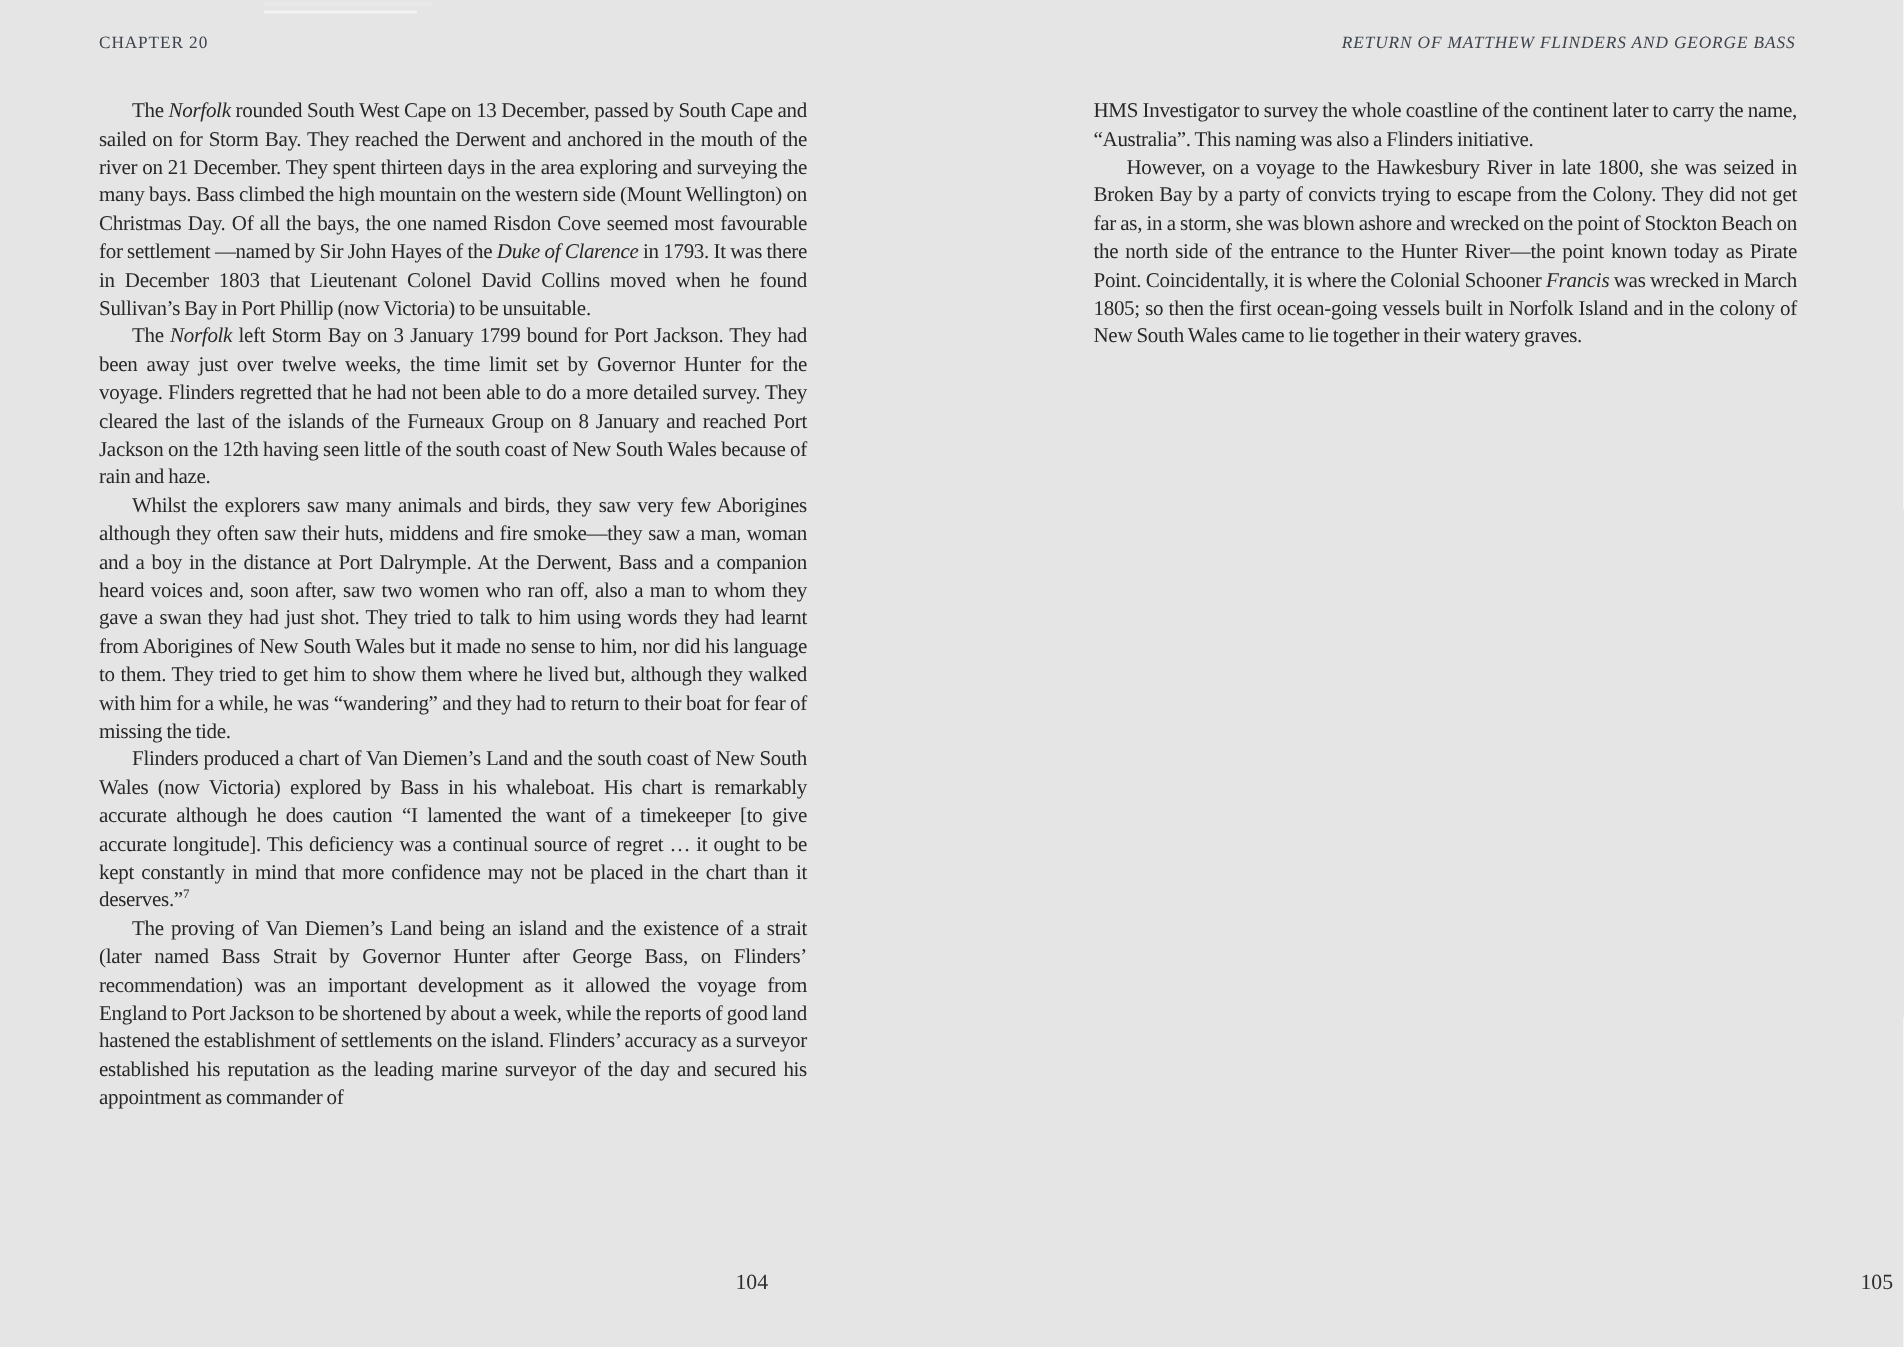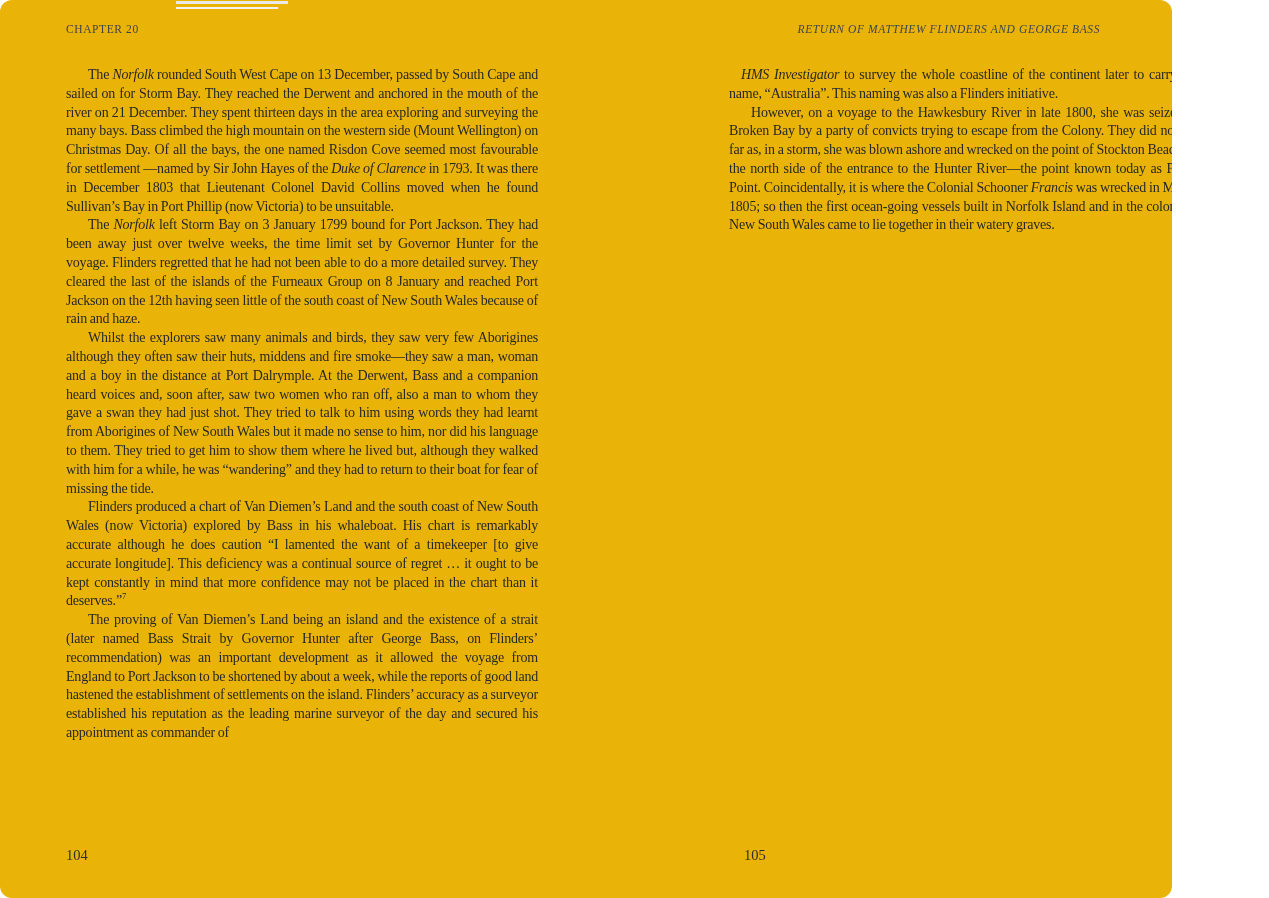--- a/index.html
+++ b/index.html
@@ -2,26 +2,25 @@
 <html><head>
 <meta charset="utf-8">
 <style>
   html, body {
     margin: 0;
     padding: 0;
     background: #ffffff;
   }
   .spread {
     position: relative;
-    width: 1172px;
+    width: 1269px;
     height: 898px;
-    background: #eab308;
+    background: #e5e5e5;
     overflow: hidden;
     font-family: "Liberation Serif", serif;
-    border-radius: 12px;
   }
   .artifact-line-1 {
     position: absolute;
     left: 176px; top: 1px;
     width: 112px; height: 3px;
     background: #e9e9e9;
   }
   .artifact-line-2 {
     position: absolute;
     left: 176px; top: 7px;
@@ -56,24 +55,24 @@
   .text-block sup {
     font-size: 0.62em;
     vertical-align: super;
     line-height: 0;
   }
   .folio {
     position: absolute;
     top: 847px;
     font-size: 14.5px;
     color: #2e2e2e;
-    text-align: left;
+    text-align: right;
   }
   .folio.left { left: 66px; width: 446px; }
-  .folio.right { left: 744px; width: 496px; }
+  .folio.right { left: 766px; width: 496px; }
 </style>
 </head>
 <body>
 
 <div class="spread">
 
   <div class="artifact-line-1"></div>
   <div class="artifact-line-2"></div>
 
   <div class="running-head left">CHAPTER 20</div>
@@ -82,21 +81,21 @@
 
   <div class="text-block left">
       <p class="indent"><span>The </span><span style="font-style: italic;">Norfolk</span><span> rounded South West Cape on 13 December, passed by South Cape and sailed on for Storm Bay. They reached the Derwent and anchored in the mouth of the river on 21 December. They spent thirteen days in the area exploring and surveying the many bays. Bass climbed the high mountain on the western side (Mount Wellington) on Christmas Day. Of all the bays, the one named Risdon Cove seemed most favourable for settlement —named by Sir John Hayes of the </span><span style="font-style: italic;">Duke of Clarence</span><span> in 1793. It was there in December 1803 that Lieutenant Colonel David Collins moved when he found Sullivan’s Bay in Port Phillip (now Victoria) to be unsuitable.</span></p>
       <p class="indent"><span>The </span><span style="font-style: italic;">Norfolk</span><span> left Storm Bay on 3 January 1799 bound for Port Jackson. They had been away just over twelve weeks, the time limit set by Governor Hunter for the voyage. Flinders regretted that he had not been able to do a more detailed survey. They cleared the last of the islands of the Furneaux Group on 8 January and reached Port Jackson on the 12th having seen little of the south coast of New South Wales because of rain and haze.</span></p>
       <p class="indent"><span>Whilst the explorers saw many animals and birds, they saw very few Aborigines although they often saw their huts, middens and fire smoke—they saw a man, woman and a boy in the distance at Port Dalrymple. At the Derwent, Bass and a companion heard voices and, soon after, saw two women who ran off, also a man to whom they gave a swan they had just shot. They tried to talk to him using words they had learnt from Aborigines of New South Wales but it made no sense to him, nor did his language to them. They tried to get him to show them where he lived but, although they walked with him for a while, he was “wandering” and they had to return to their boat for fear of missing the tide.</span></p>
       <p class="indent"><span>Flinders produced a chart of Van Diemen’s Land and the south coast of New South Wales (now Victoria) explored by Bass in his whaleboat. His chart is remarkably accurate although he does caution “I lamented the want of a timekeeper [to give accurate longitude]. This deficiency was a continual source of regret … it ought to be kept constantly in mind that more confidence may not be placed in the chart than it deserves.”</span><sup>7</sup></p>
       <p class="indent"><span>The proving of Van Diemen’s Land being an island and the existence of a strait (later named Bass Strait by Governor Hunter after George Bass, on Flinders’ recommendation) was an important development as it allowed the voyage from England to Port Jackson to be shortened by about a week, while the reports of good land hastened the establishment of settlements on the island. Flinders’ accuracy as a surveyor established his reputation as the leading marine surveyor of the day and secured his appointment as commander of</span></p>
     </div>
 
   <div class="text-block right">
-      <p><span style="font-style: italic; margin-left: 12px;">HMS Investigator</span><span> to survey the whole coastline of the continent later to carry the name, “Australia”. This naming was also a Flinders initiative.</span></p>
+      <p><span style="">HMS Investigator</span><span> to survey the whole coastline of the continent later to carry the name, “Australia”. This naming was also a Flinders initiative.</span></p>
       <p class="indent"><span>However, on a voyage to the Hawkesbury River in late 1800, she was seized in Broken Bay by a party of convicts trying to escape from the Colony. They did not get far as, in a storm, she was blown ashore and wrecked on the point of Stockton Beach on the north side of the entrance to the Hunter River—the point known today as Pirate Point. Coincidentally, it is where the Colonial Schooner </span><span style="font-style: italic;">Francis</span><span> was wrecked in March 1805; so then the first ocean-going vessels built in Norfolk Island and in the colony of New South Wales came to lie together in their watery graves.</span></p>
     </div>
 
   <div class="folio left">104</div>
 
   <div class="folio right">105</div>
 
 </div>
 
 </body></html>

